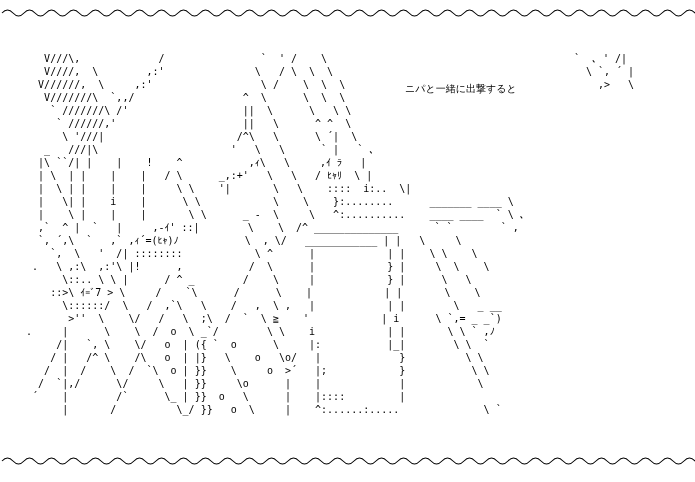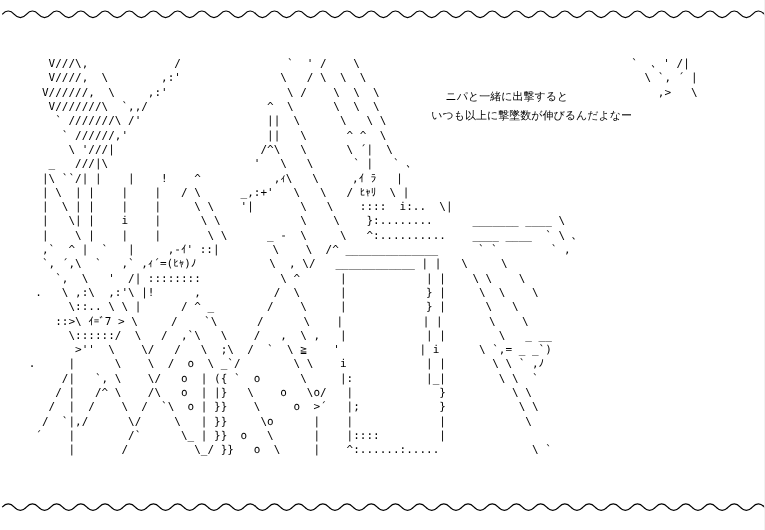--- a/index.html
+++ b/index.html
@@ -84,20 +84,19 @@
    .     |      \    \  /  o  \ _`/        \ \    i            | |       \ \ ` ,ﾉ
         /|   `, \    \/   o  | ({ `  o      \     |:           |_|        \ \  `
        / |   /^ \    /\   o  | |}   \    o   \o/   |             }          \ \
       /  |  /    \  /  `\  o | }}    \     o  &gt;´   |;            }           \ \
      /  `|,/      \/     \   | }}     \o      |    |             |            \
     ´    |        /`      \_ | }}  o   \      |    |::::         |
          |       /          \_/ }}   o  \     |    ^:......:.....              \ `</pre>
 
   <div class="speech">
     <span class="l1">ニパと一緒に出撃すると</span>
-    <span class="l2">いつも以上に撃墜数が伸びるんだよなー</span>
   </div>
 
   <svg class="wave-border wave-bottom" viewBox="0 0 695 14" xmlns="http://www.w3.org/2000/svg">
     <path class="wave-path" d="M2,8 q5.5,-6 11,0 q5.5,6 11,0 q5.5,-6 11,0 q5.5,6 11,0 q5.5,-6 11,0 q5.5,6 11,0 q5.5,-6 11,0 q5.5,6 11,0 q5.5,-6 11,0 q5.5,6 11,0 q5.5,-6 11,0 q5.5,6 11,0 q5.5,-6 11,0 q5.5,6 11,0 q5.5,-6 11,0 q5.5,6 11,0 q5.5,-6 11,0 q5.5,6 11,0 q5.5,-6 11,0 q5.5,6 11,0 q5.5,-6 11,0 q5.5,6 11,0 q5.5,-6 11,0 q5.5,6 11,0 q5.5,-6 11,0 q5.5,6 11,0 q5.5,-6 11,0 q5.5,6 11,0 q5.5,-6 11,0 q5.5,6 11,0 q5.5,-6 11,0 q5.5,6 11,0 q5.5,-6 11,0 q5.5,6 11,0 q5.5,-6 11,0 q5.5,6 11,0 q5.5,-6 11,0 q5.5,6 11,0 q5.5,-6 11,0 q5.5,6 11,0 q5.5,-6 11,0 q5.5,6 11,0 q5.5,-6 11,0 q5.5,6 11,0 q5.5,-6 11,0 q5.5,6 11,0 q5.5,-6 11,0 q5.5,6 11,0 q5.5,-6 11,0 q5.5,6 11,0 q5.5,-6 11,0 q5.5,6 11,0 q5.5,-6 11,0 q5.5,6 11,0 q5.5,-6 11,0 q5.5,6 11,0 q5.5,-6 11,0 q5.5,6 11,0 q5.5,-6 11,0 q5.5,6 11,0 q5.5,-6 11,0 q5.5,6 11,0 q5.5,-6 11,0 q5.5,6 11,0"></path>
   </svg>
 
 </div>
 
 </body></html>

